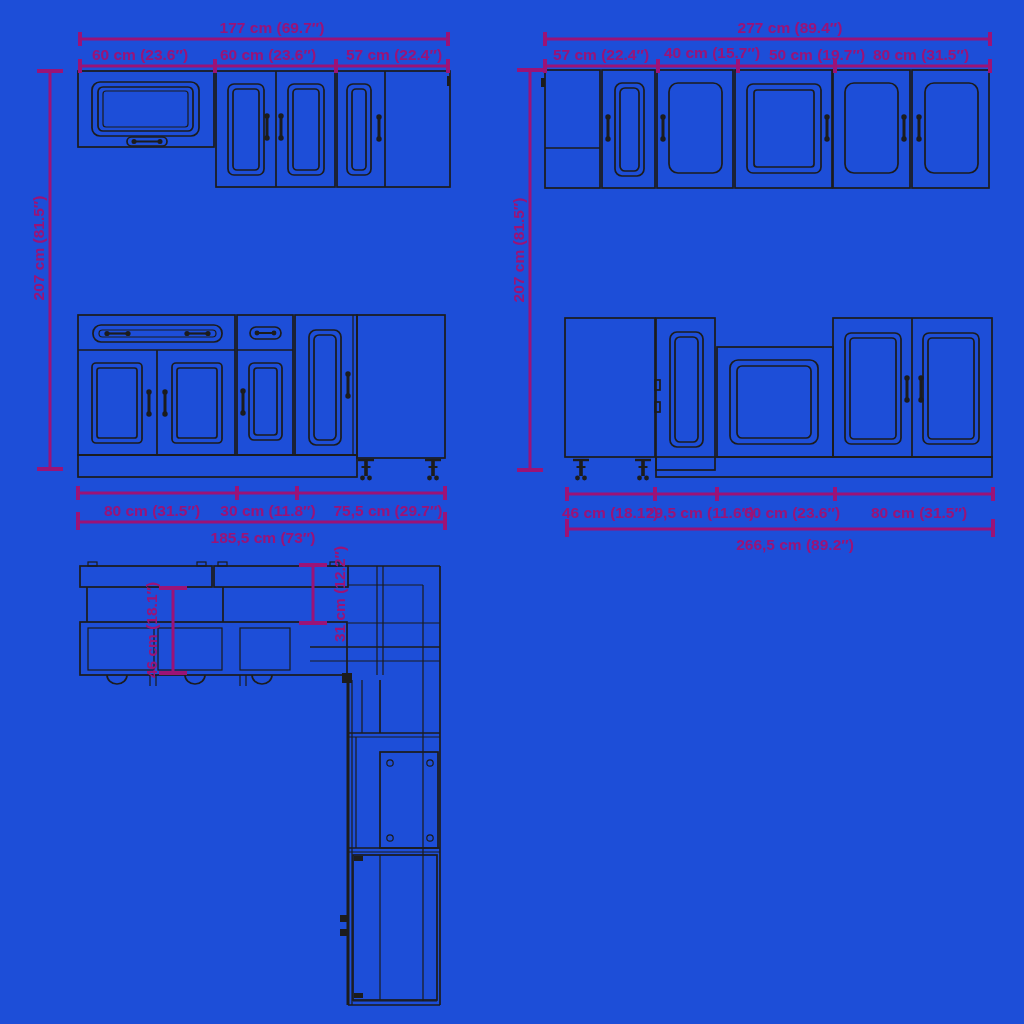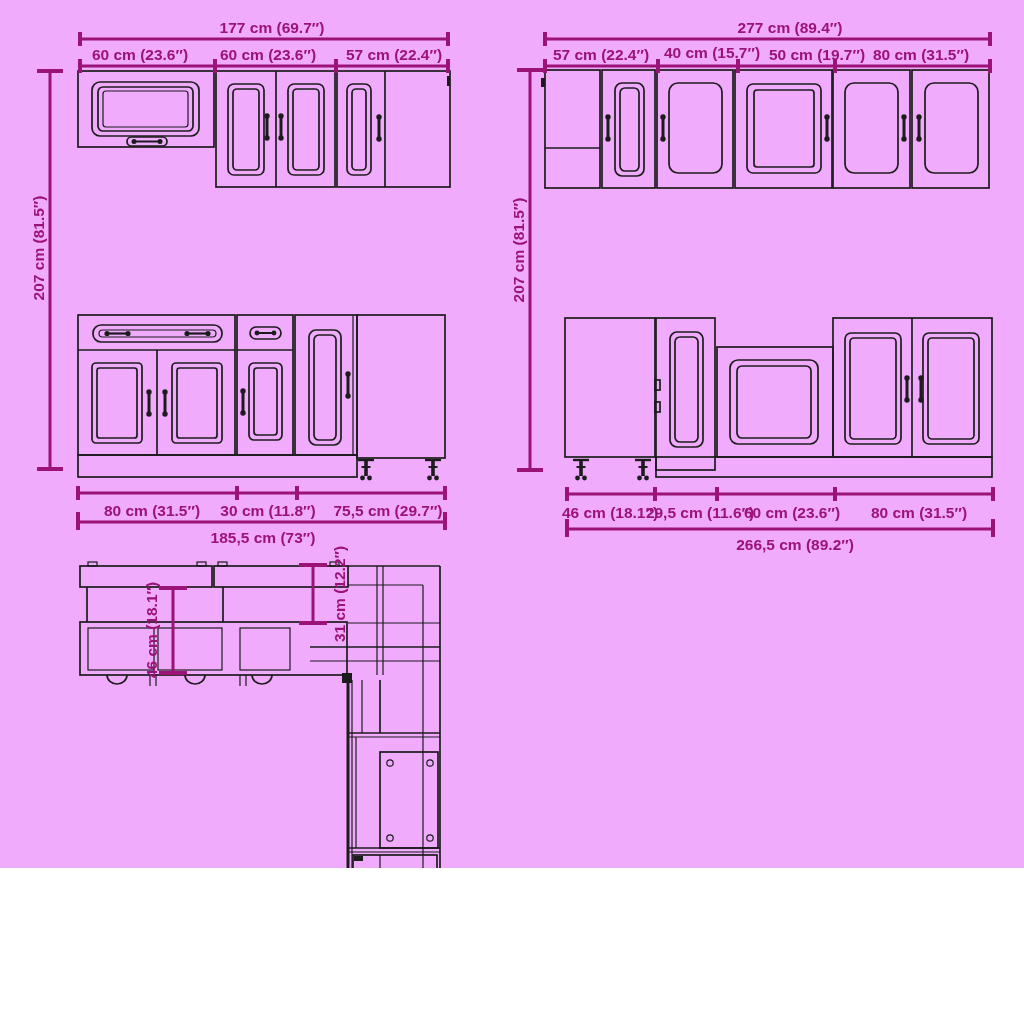--- a/index.html
+++ b/index.html
@@ -1,16 +1,16 @@
 <!DOCTYPE html>
 <html><head>
 <meta charset="utf-8">
 <style>
   html,body { margin:0; padding:0; background:#ffffff; }
-  .stage { position:relative; width:1024px; height:868px; background:#f0abfc; overflow:hidden; }
+  .stage { position:relative; width:1024px; height:1024px; background:#1d4ed8; overflow:hidden; }
   svg { display:block; }
   .ln   { fill:none; stroke:#1c1c1c; stroke-width:1.7; }
   .lnth { fill:none; stroke:#1c1c1c; stroke-width:1.2; }
   .lnbd { fill:none; stroke:#1c1c1c; stroke-width:3;  }
   .blk  { fill:#1c1c1c; stroke:none; }
   .dim  { fill:none; stroke:#9B1377; stroke-width:3; }
   .dimt { fill:none; stroke:#9B1377; stroke-width:4; }
   text.dlabel {
     fill:#9B1377;
     font-family:"Liberation Sans", sans-serif;

